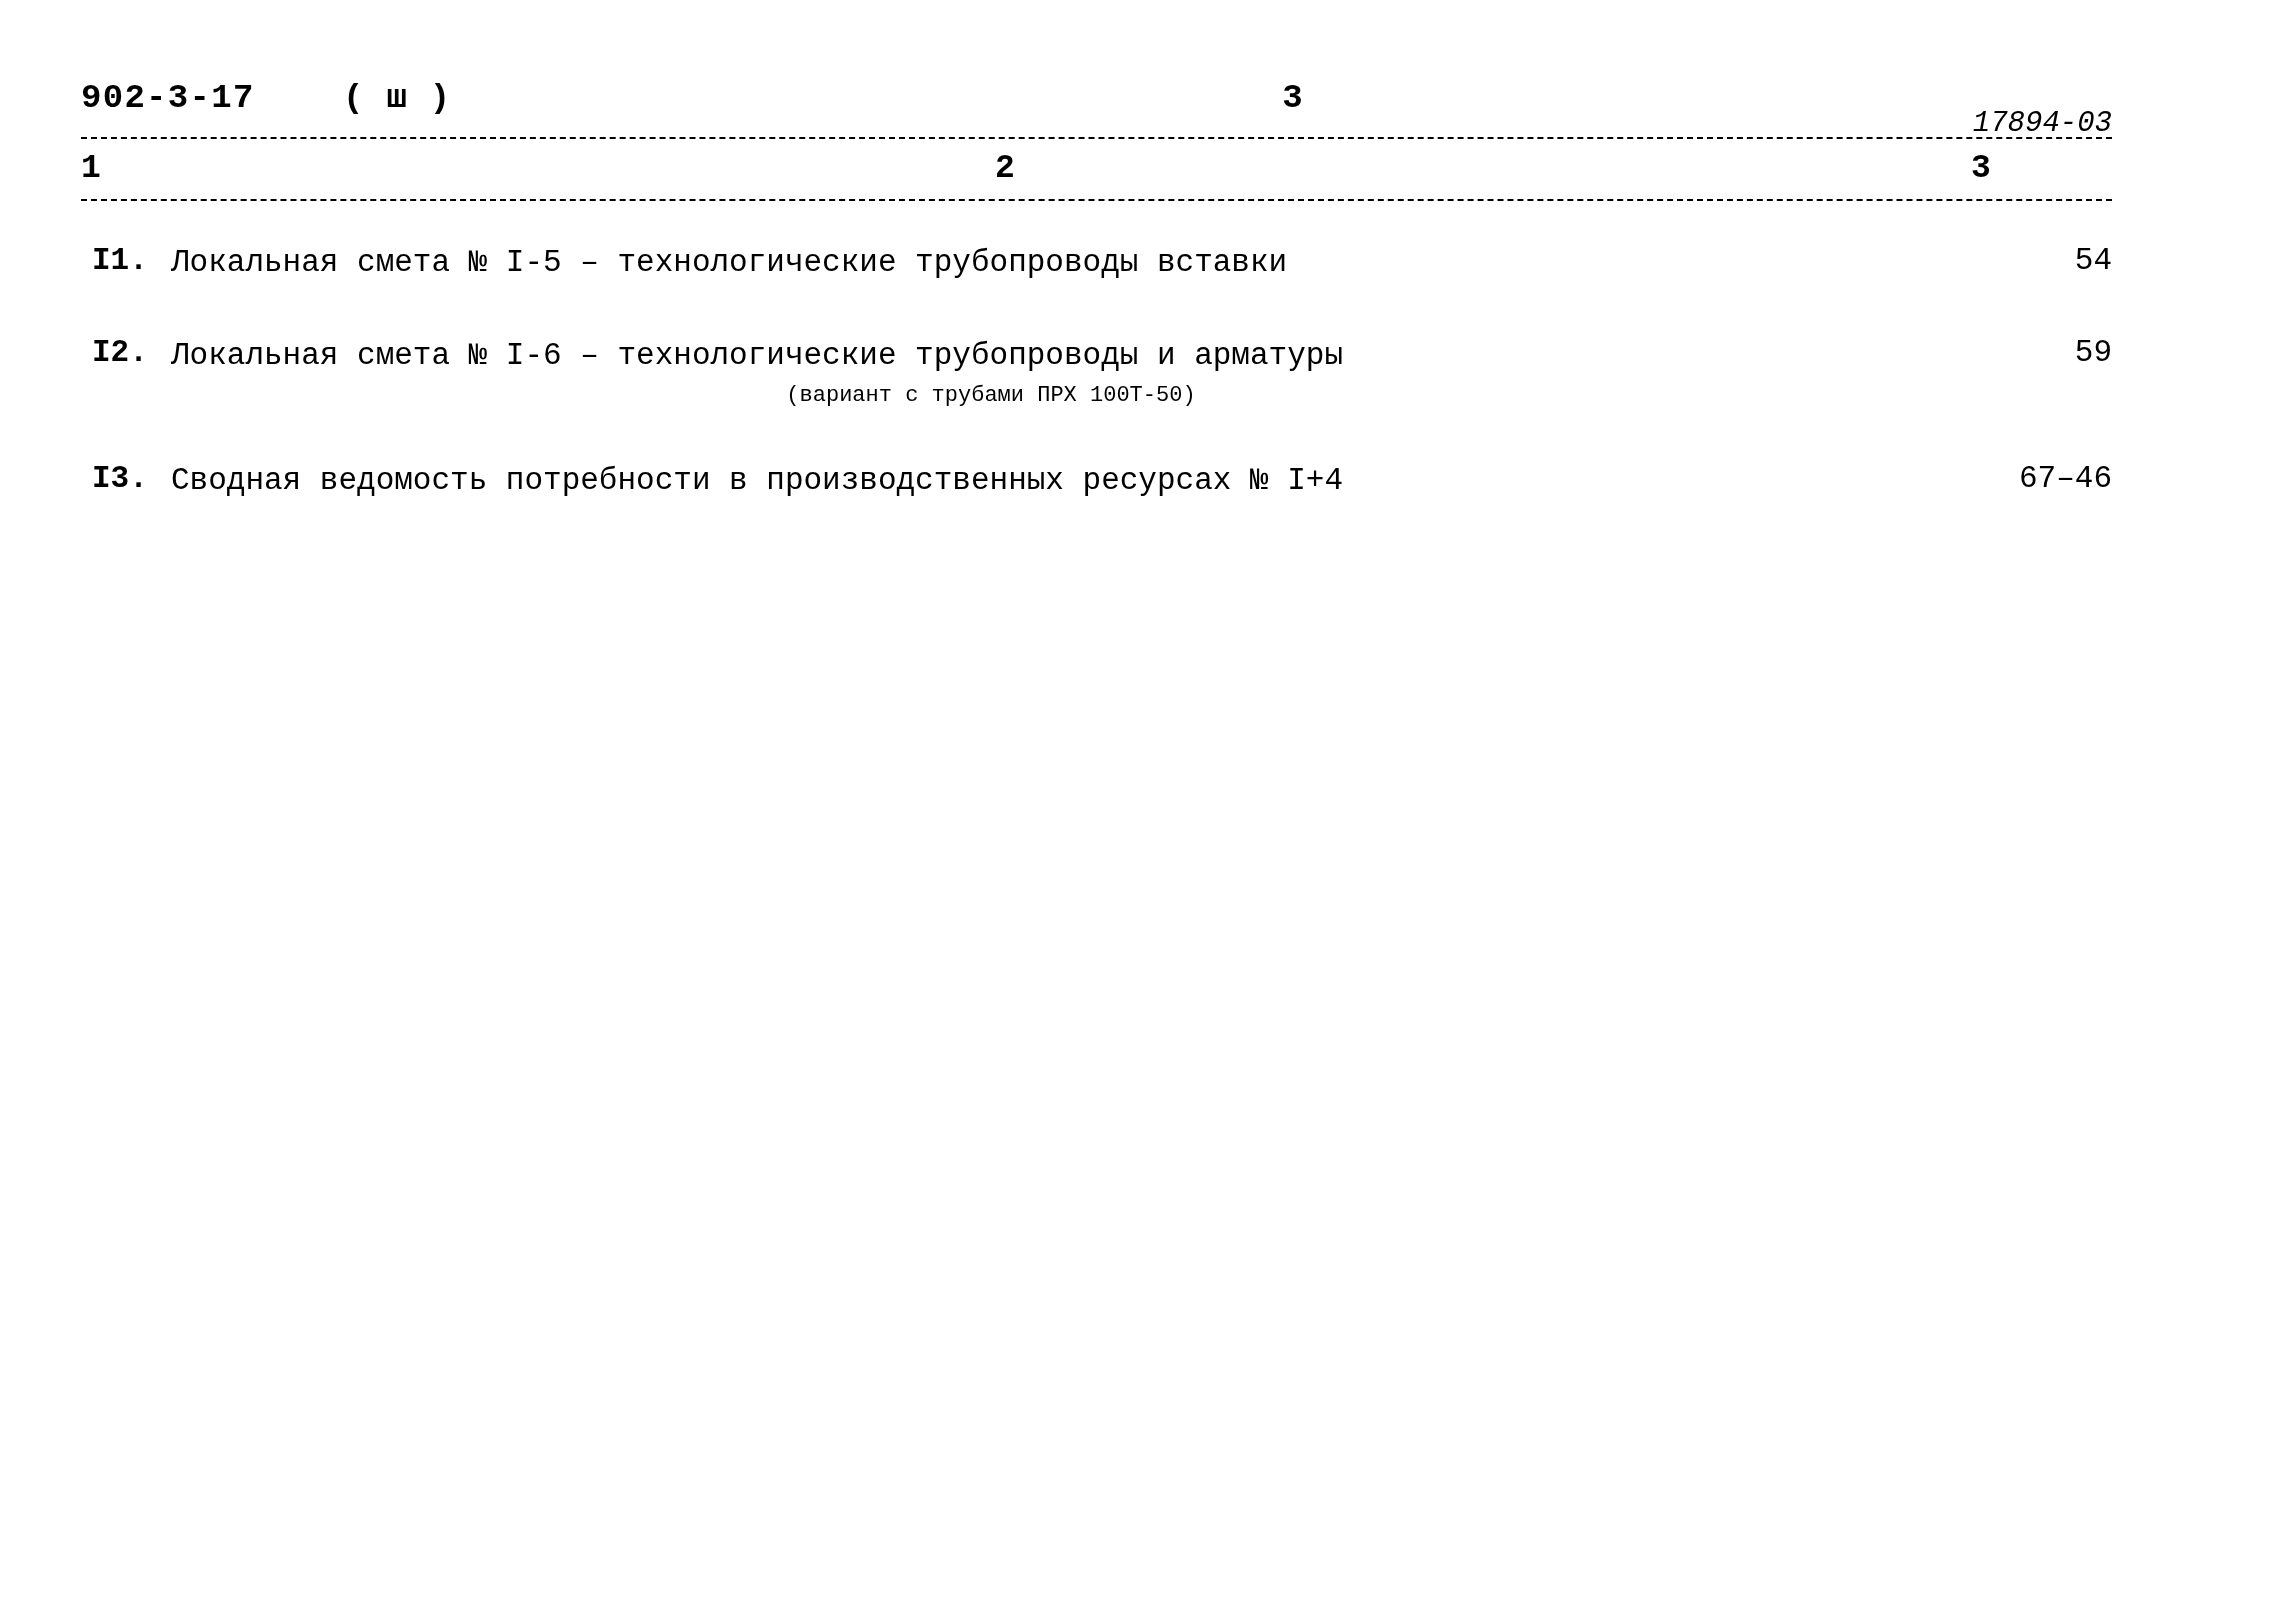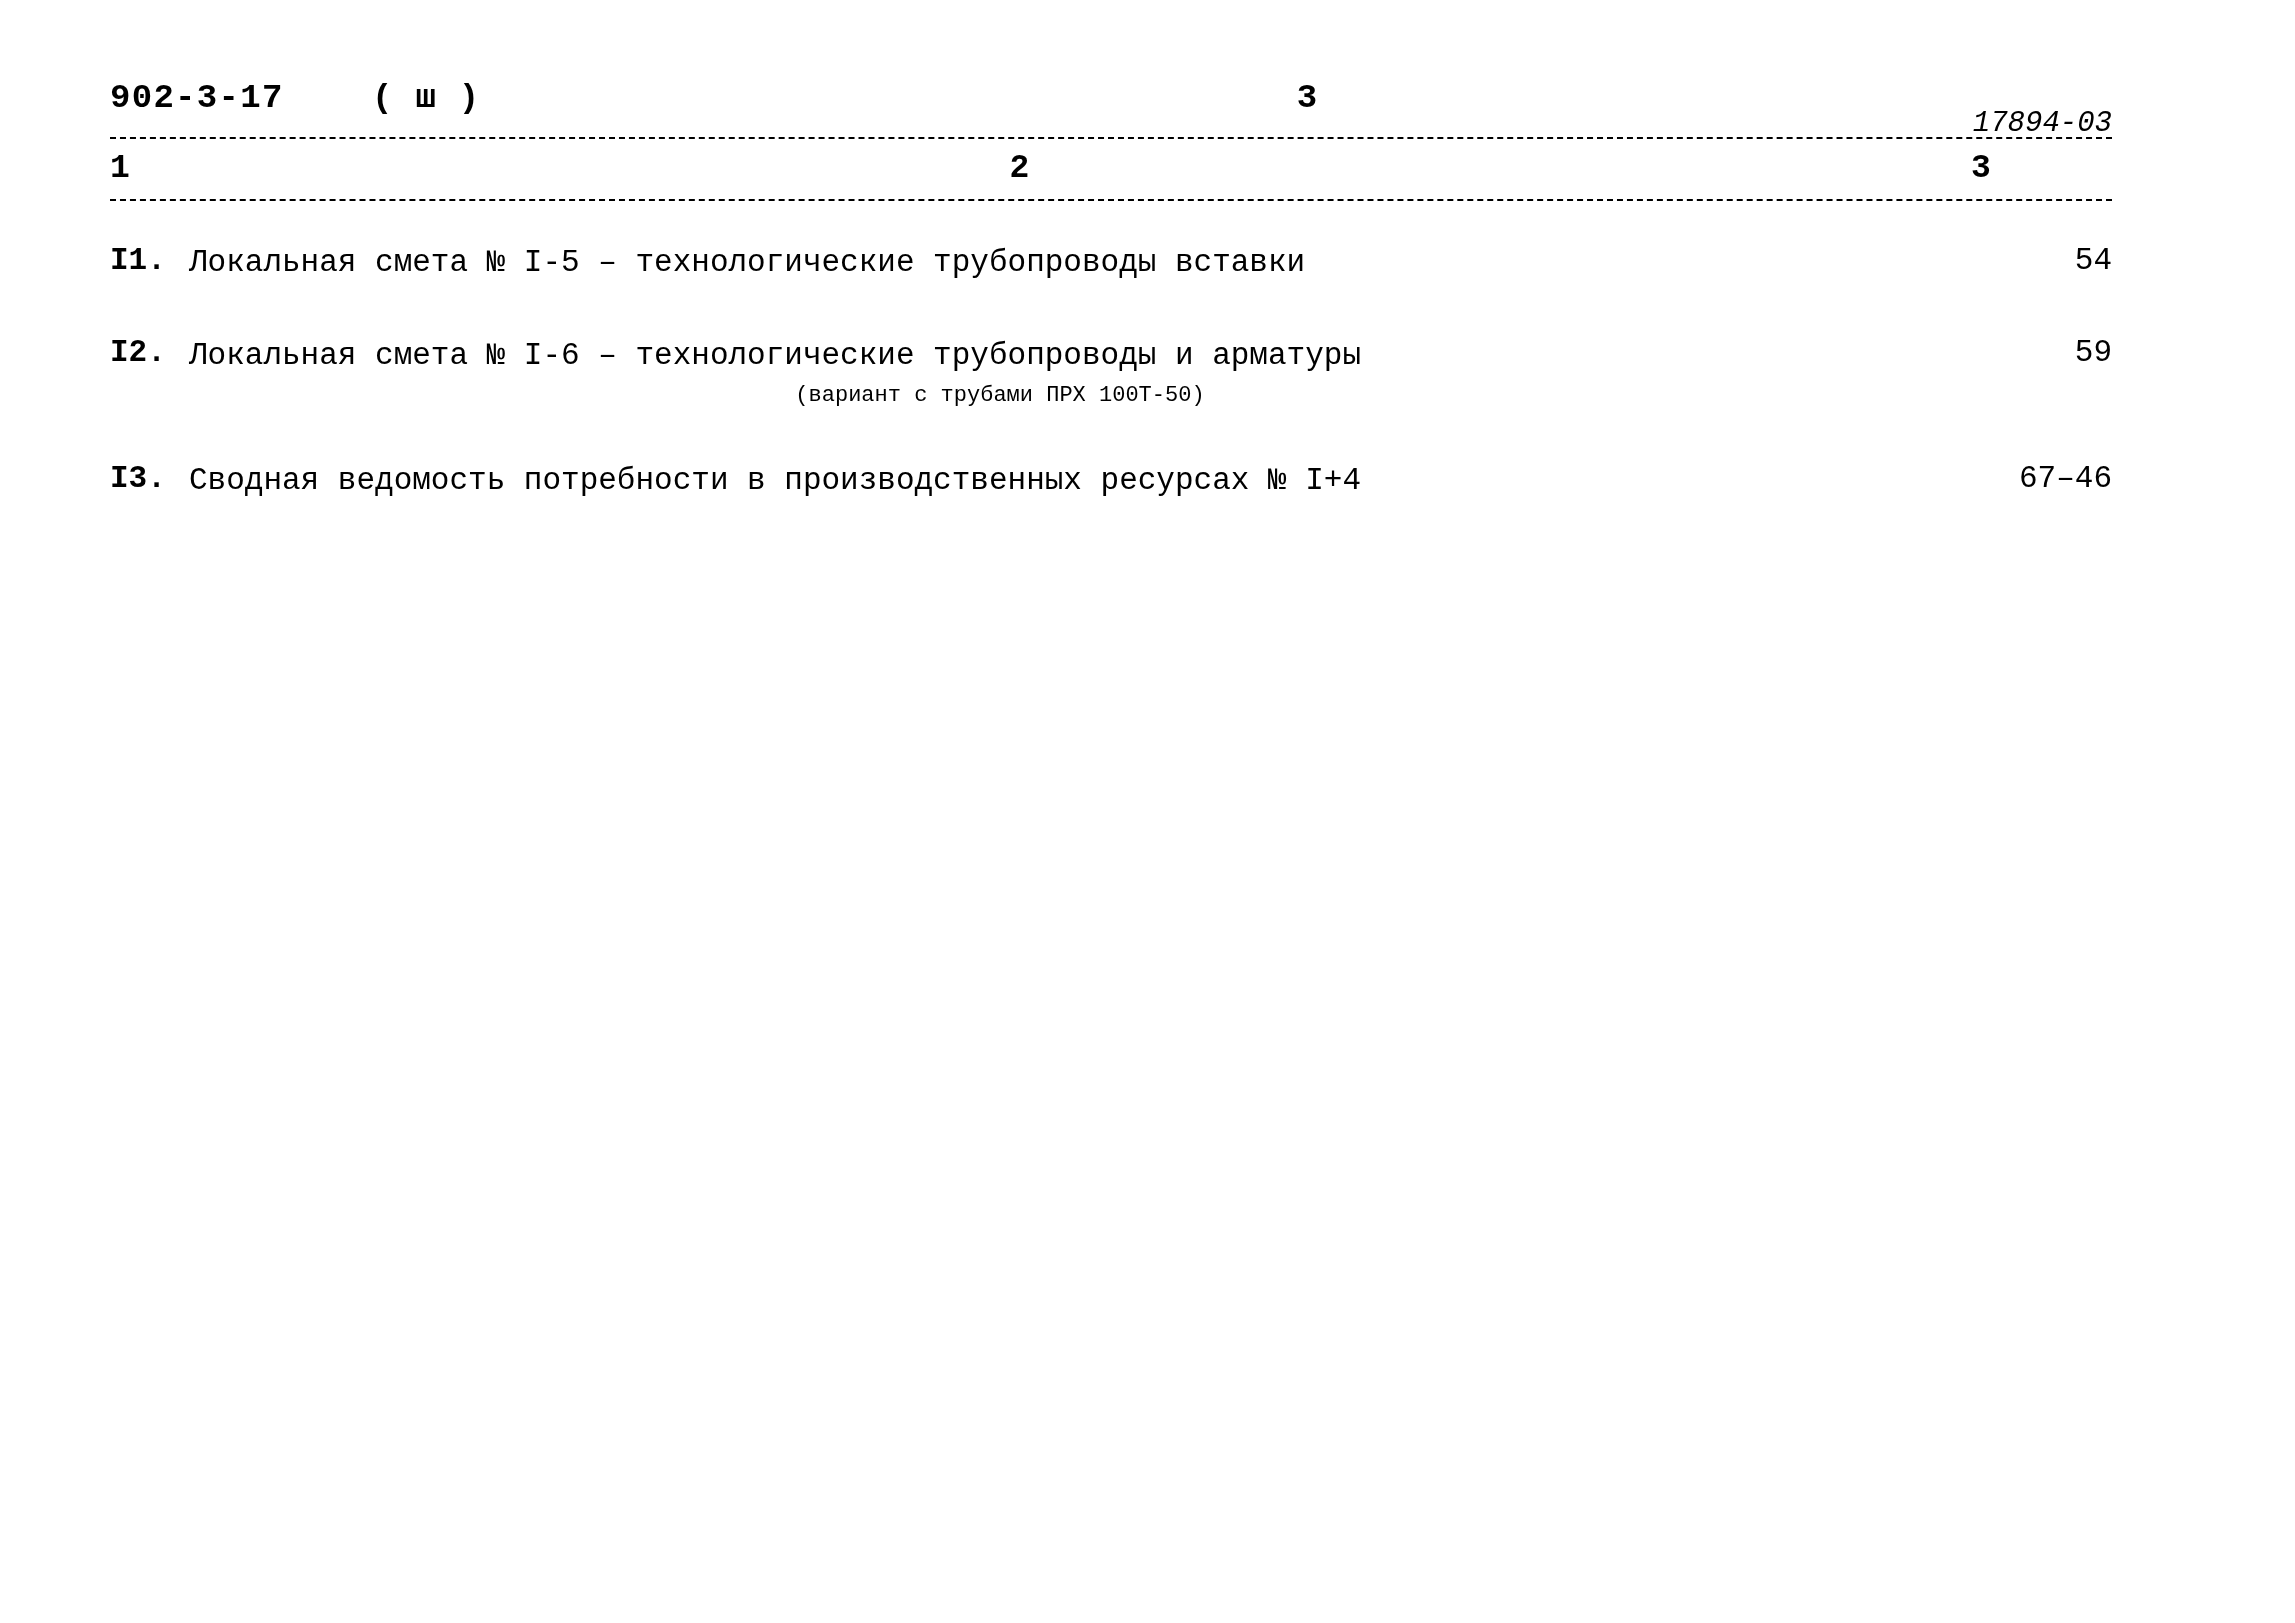--- a/index.html
+++ b/index.html
@@ -15,21 +15,21 @@
       height: 1623px;
       position: relative;
       overflow: hidden;
     }
 
     .page {
       width: 2295px;
       height: 1623px;
       background: #ffffff;
       position: relative;
-      padding: 79px 183px 79px 110px;
+      padding: 79px 183px 79px 81px;
     }
 
     .header-row {
       display: flex;
       align-items: baseline;
       margin-bottom: 19.6px;
     }
 
     .header-doc-num {
       font-size: 34px;
@@ -104,20 +104,21 @@
     }
 
     .content-area {
       margin-top: 39px;
     }
 
     .content-row {
       display: flex;
       align-items: flex-start;
       margin-bottom: 46px;
+      margin-left: 11px;
     }
 
     .row-num {
       width: 79px;
       font-size: 31px;
       font-weight: bold;
       padding-top: 2.6px;
       flex-shrink: 0;
     }
 

